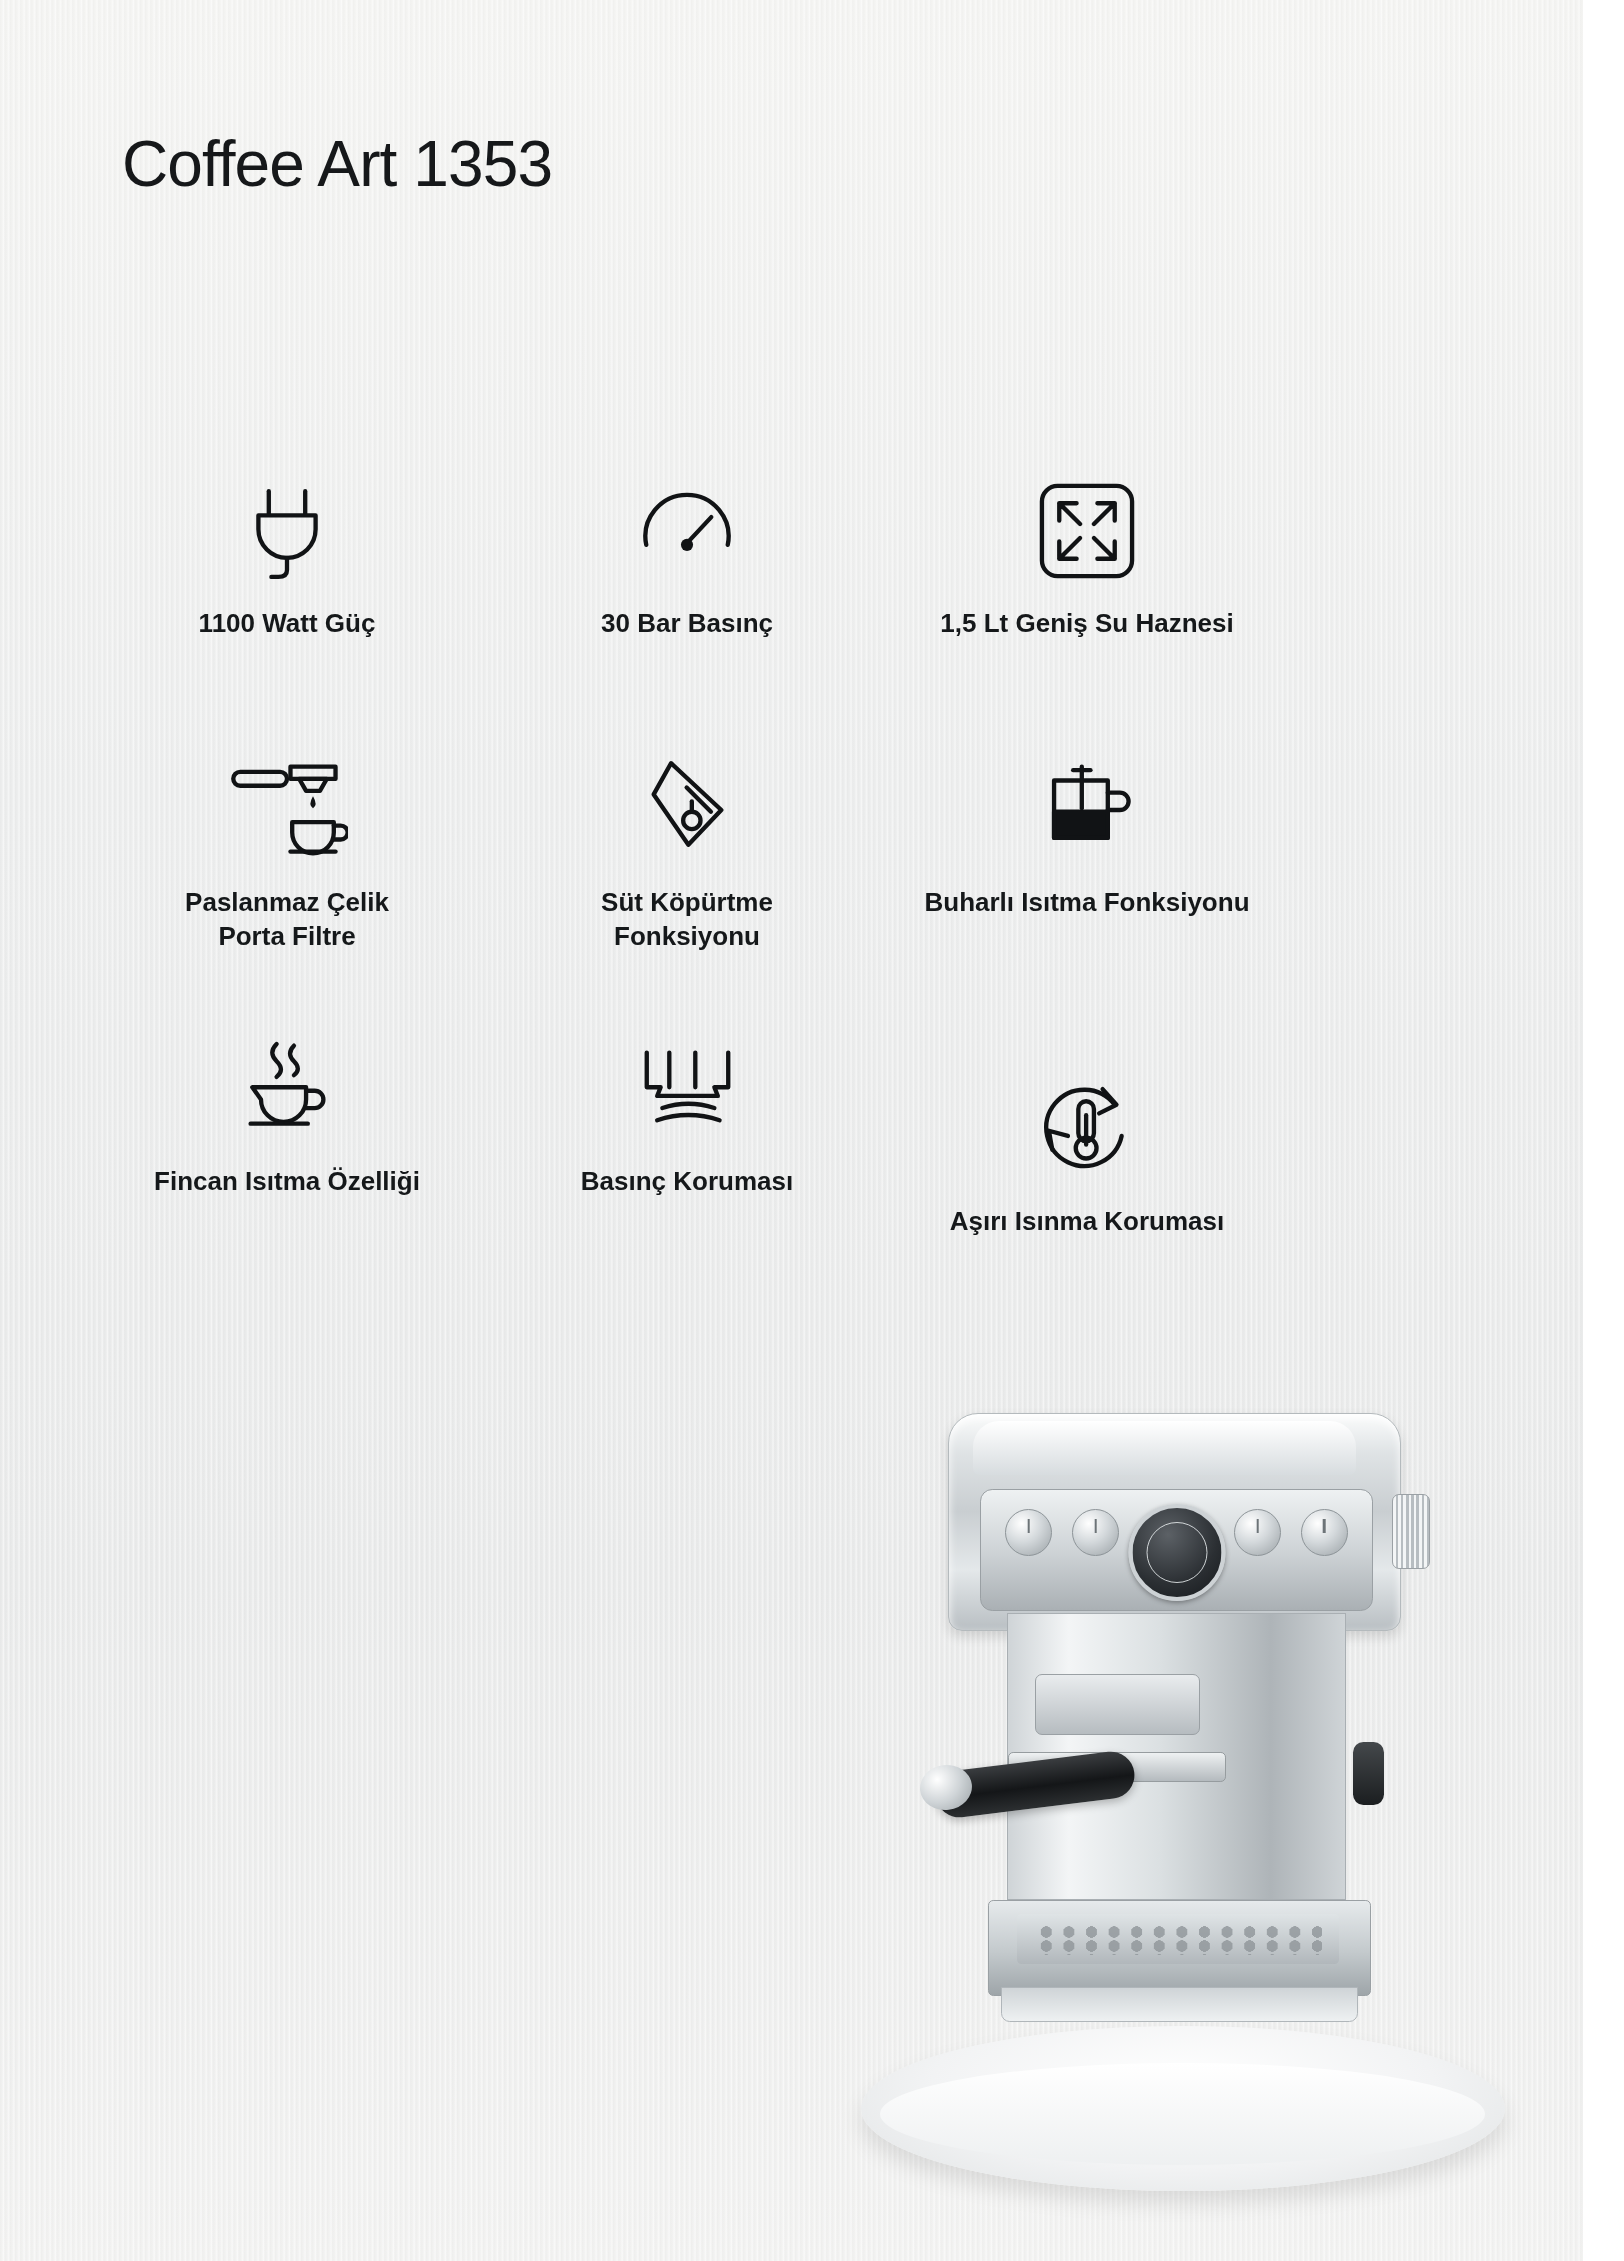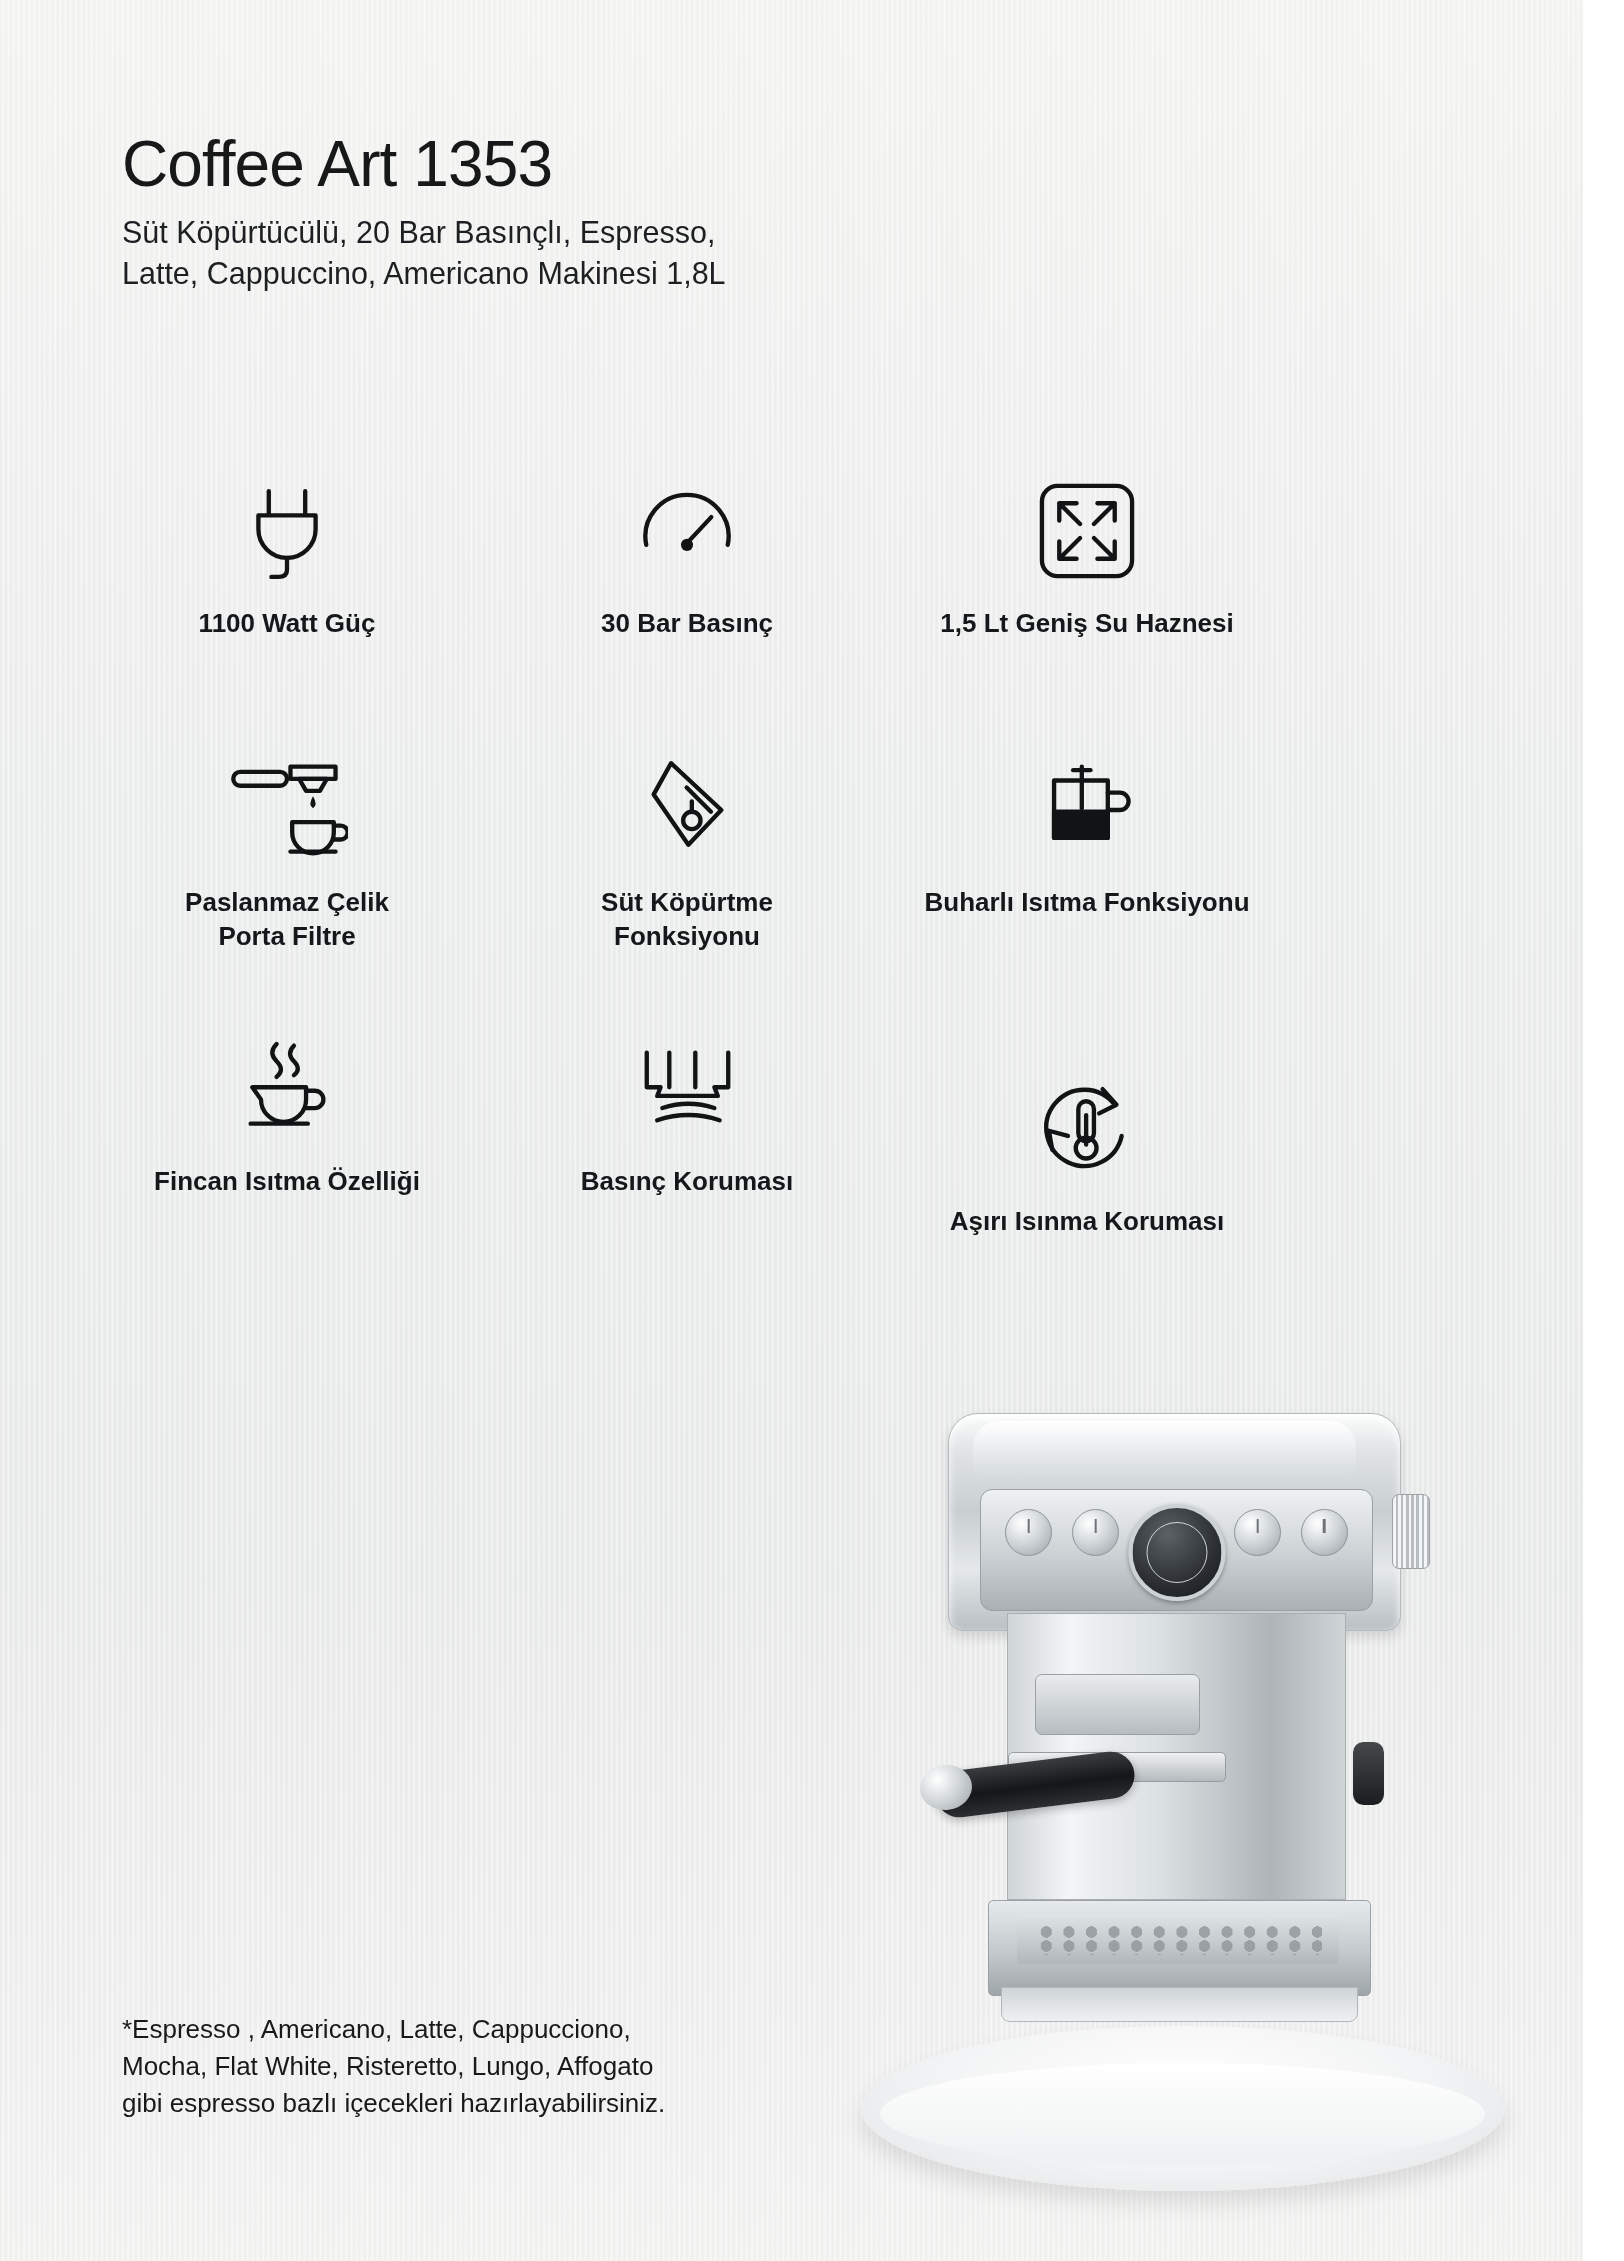--- a/index.html
+++ b/index.html
@@ -314,22 +314,20 @@
     border: 0.9px solid #b0b6ba;
   }
 </style>
 </head>
 <body>
 
 <div class="page">
 
   <div class="header">
     <h1 class="title">Coffee Art 1353</h1>
-    <p class="subtitle">Süt Köpürtücülü, 20 Bar Basınçlı, Espresso,
-Latte, Cappuccino, Americano Makinesi 1,8L</p>
   </div>
 
   <div class="features">
 
     <div class="feature">
       <div class="icon">
         <svg width="96" height="104" viewBox="0 0 110 120" fill="none" stroke="#111315" stroke-width="5" stroke-linecap="round" stroke-linejoin="round">
           <path d="M34 14 v26"></path>
             <path d="M76 14 v26"></path>
           <path d="M22 42 h66 v16 a33 33 0 0 1 -33 33 a33 33 0 0 1 -33 -33 z"></path>
@@ -446,23 +444,20 @@
     </div>
 
 
     <div class="feature empty row4">
       <div class="icon"></div>
       <div class="label"></div>
     </div>
 
   </div>
 
-  <div class="footnote">*Espresso , Americano, Latte, Cappucciono,
-Mocha, Flat White, Risteretto, Lungo, Affogato
-gibi espresso bazlı içecekleri hazırlayabilirsiniz.</div>
 
   <div class="product">
     <div class="podium"></div>
     <div class="machine">
       <div class="head">
         <div class="head-top"></div>
         <div class="panel">
           <div class="knob k1"></div>
           <div class="knob k2"></div>
           <div class="gauge"></div>

